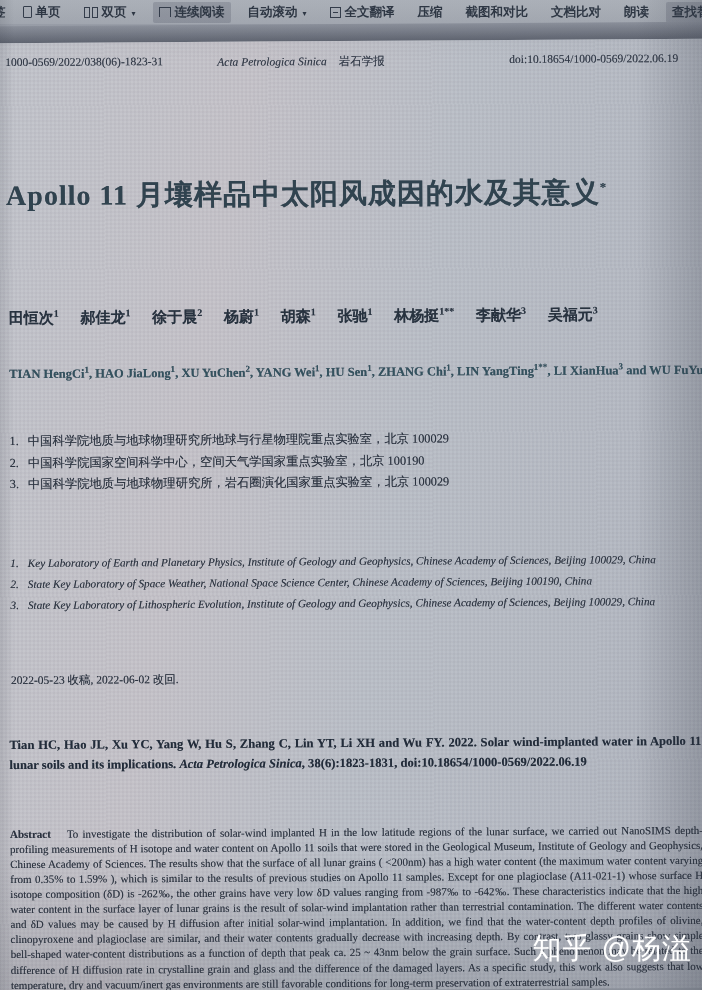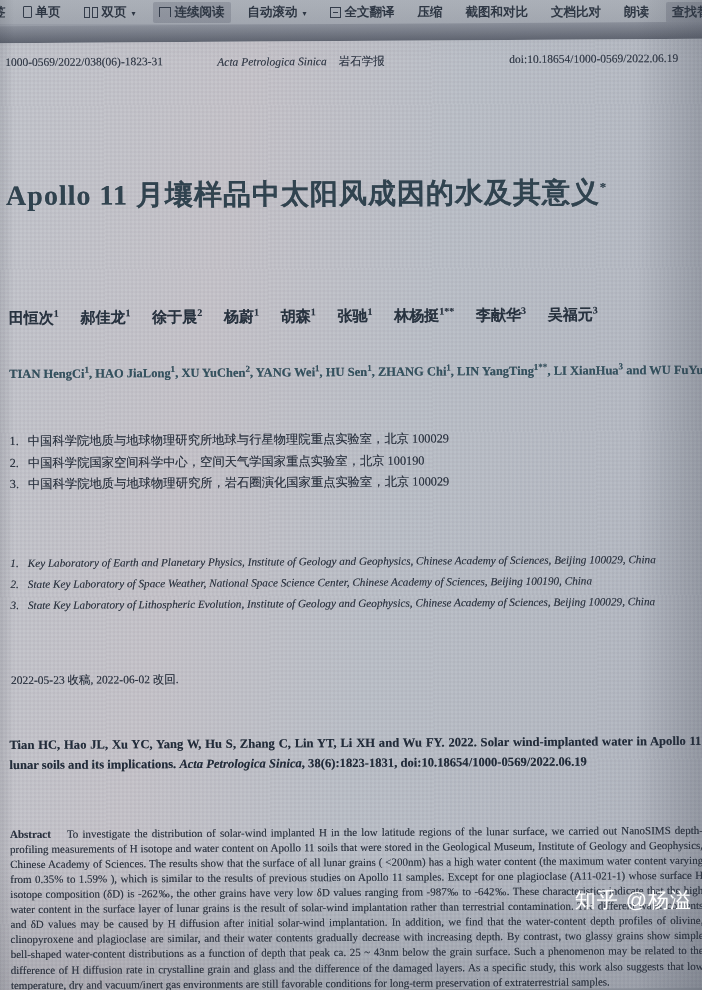--- a/index.html
+++ b/index.html
@@ -67,23 +67,23 @@
     font-size:12.6px;font-weight:700;line-height:20.5px;text-align:justify;color:#222c3a;
   }
   .citation i{font-style:italic;}
   .abstract{
     position:absolute;top:510px;left:14px;margin:0;width:693px;
     font-size:11px;line-height:15.1px;text-align:justify;color:#2c3441;
   }
   .abstract b{margin-right:16px;}
   
   .watermark{
-    position:absolute;top:886px;right:10px;z-index:5;
+    position:absolute;top:929px;right:10px;z-index:5;
     font-family:"Liberation Sans","DejaVu Sans",sans-serif;
-    font-size:21px;font-weight:500;letter-spacing:1px;color:#ffffff;
+    font-size:29px;font-weight:500;letter-spacing:1px;color:#ffffff;
     text-shadow:0 0 3px rgba(255,255,255,0.25);
   }
   .vignette{
     position:absolute;inset:0;z-index:4;pointer-events:none;
     background:
       linear-gradient(to right,rgba(40,45,55,0.12) 0,rgba(40,45,55,0) 14px,rgba(40,45,55,0) 636px,rgba(52,58,70,0.22) 702px),
       linear-gradient(to bottom,rgba(40,45,55,0.05) 0,rgba(40,45,55,0) 60px,rgba(40,45,55,0) 86%,rgba(48,53,63,0.16) 100%);
   }
 </style>
 </head>

